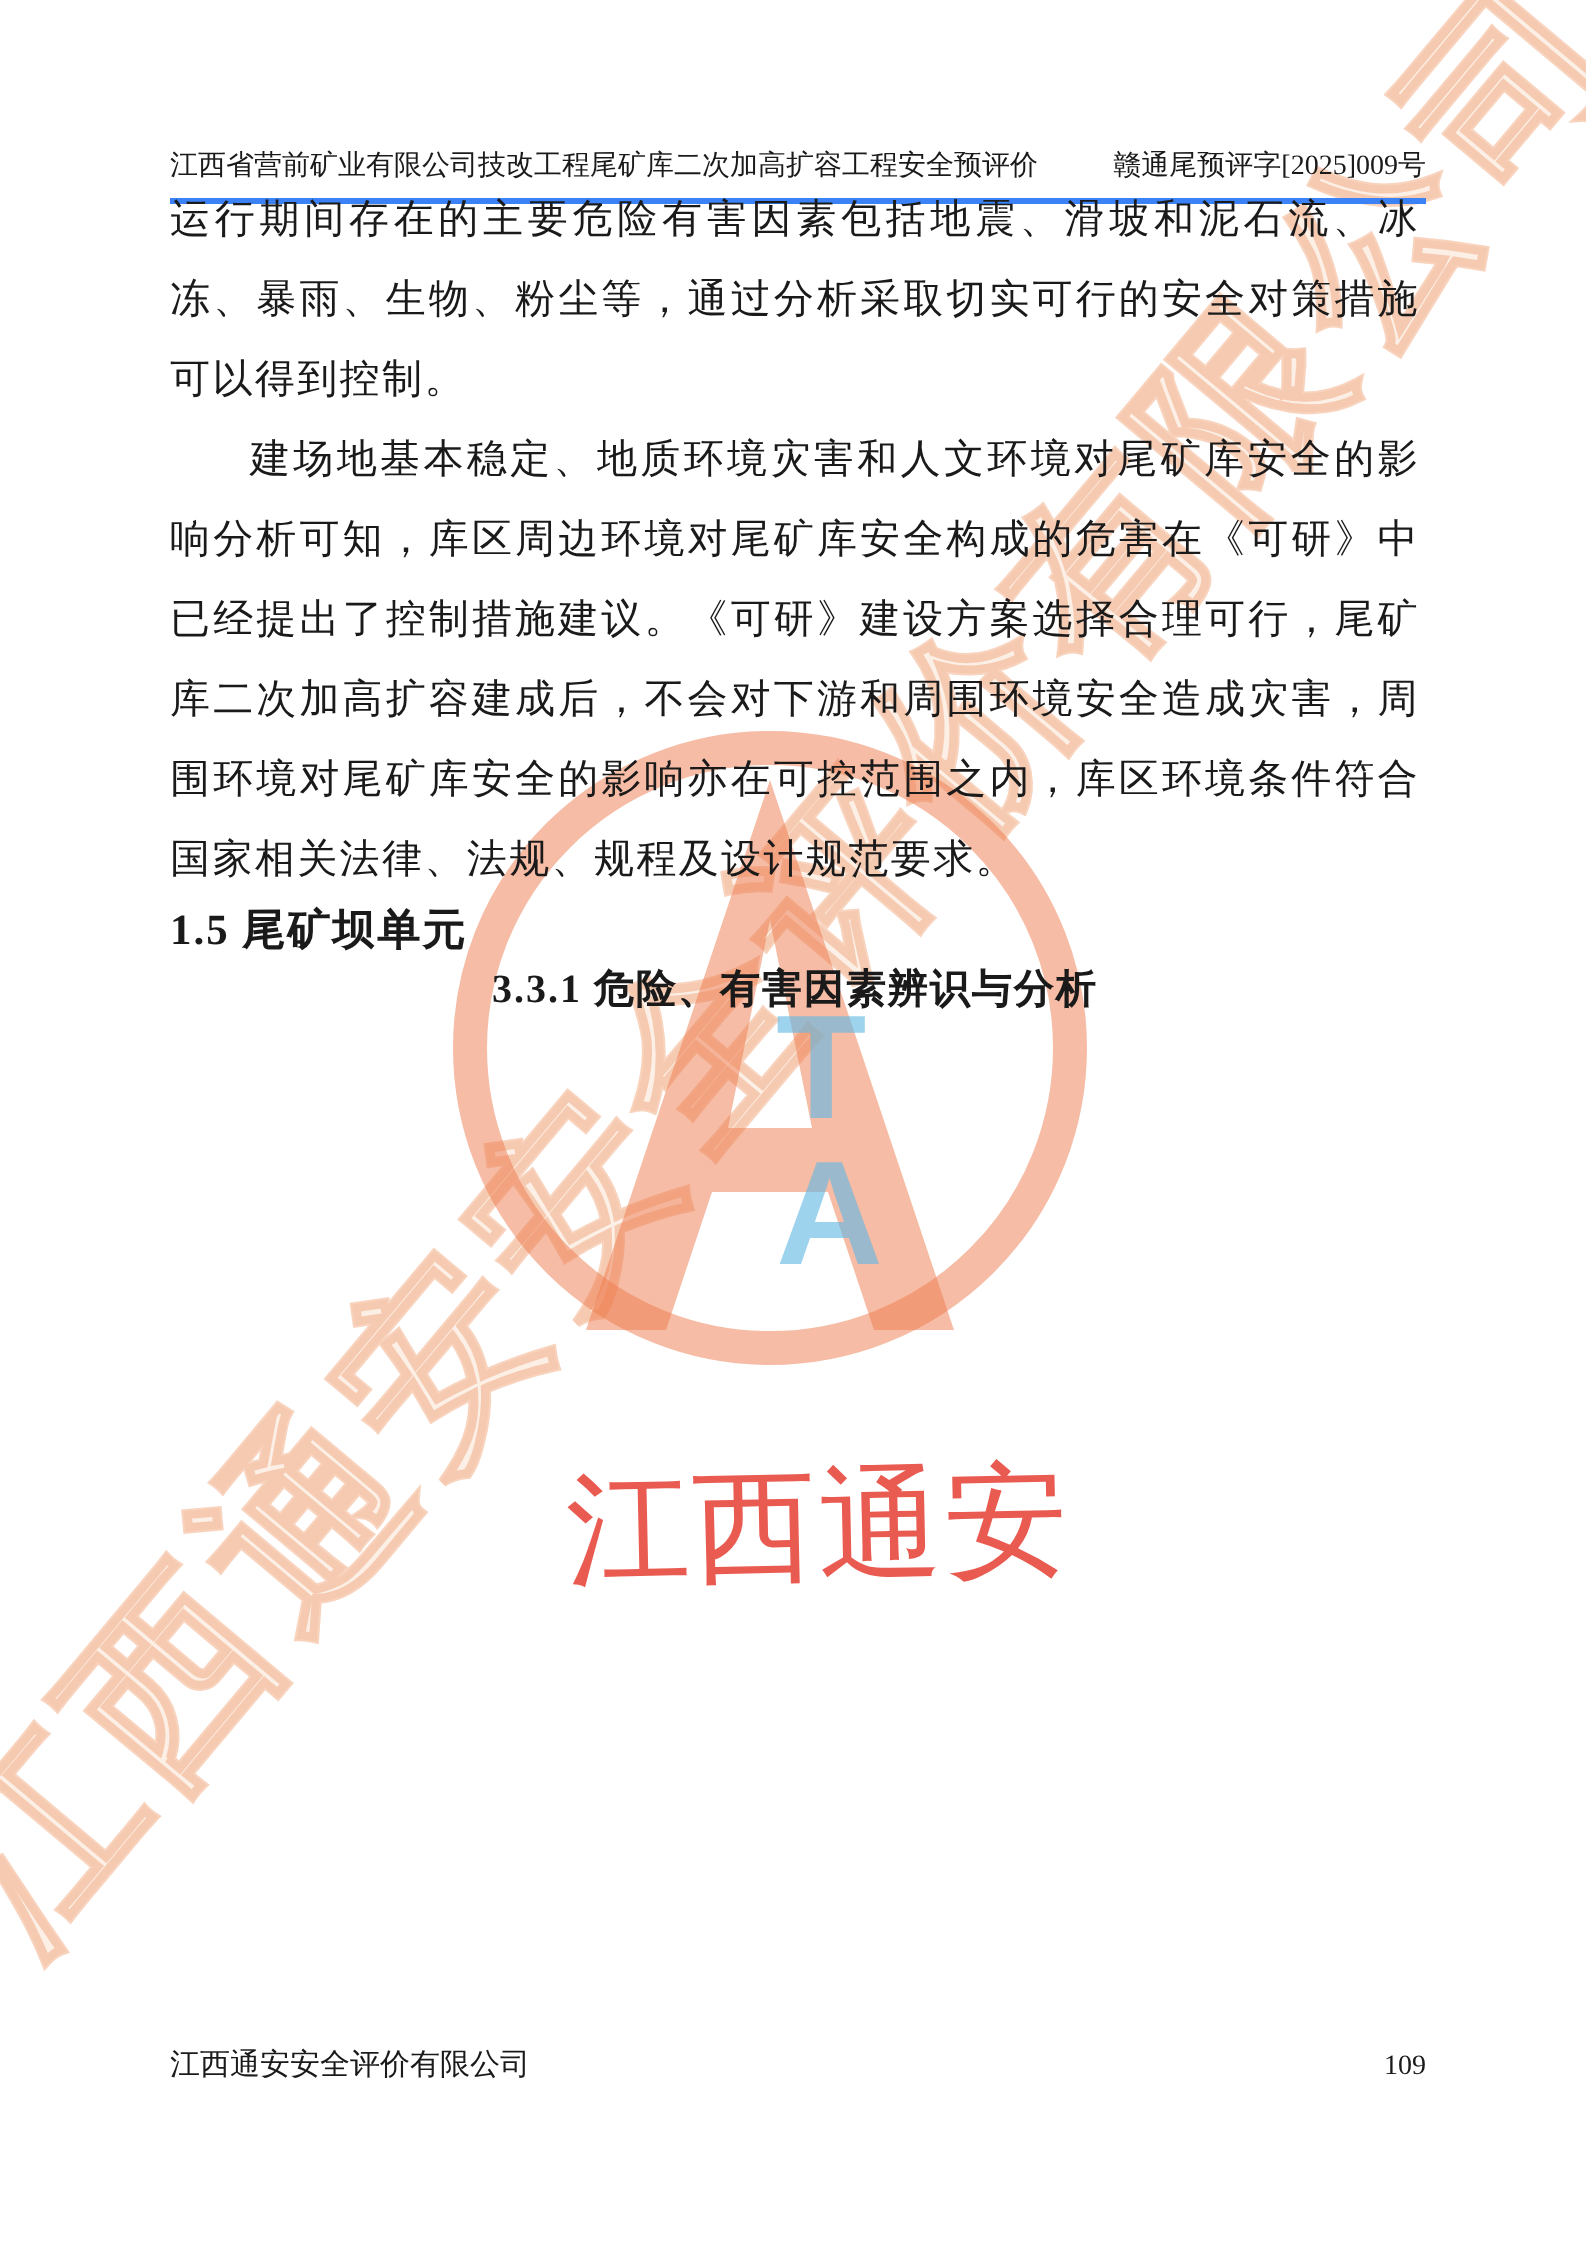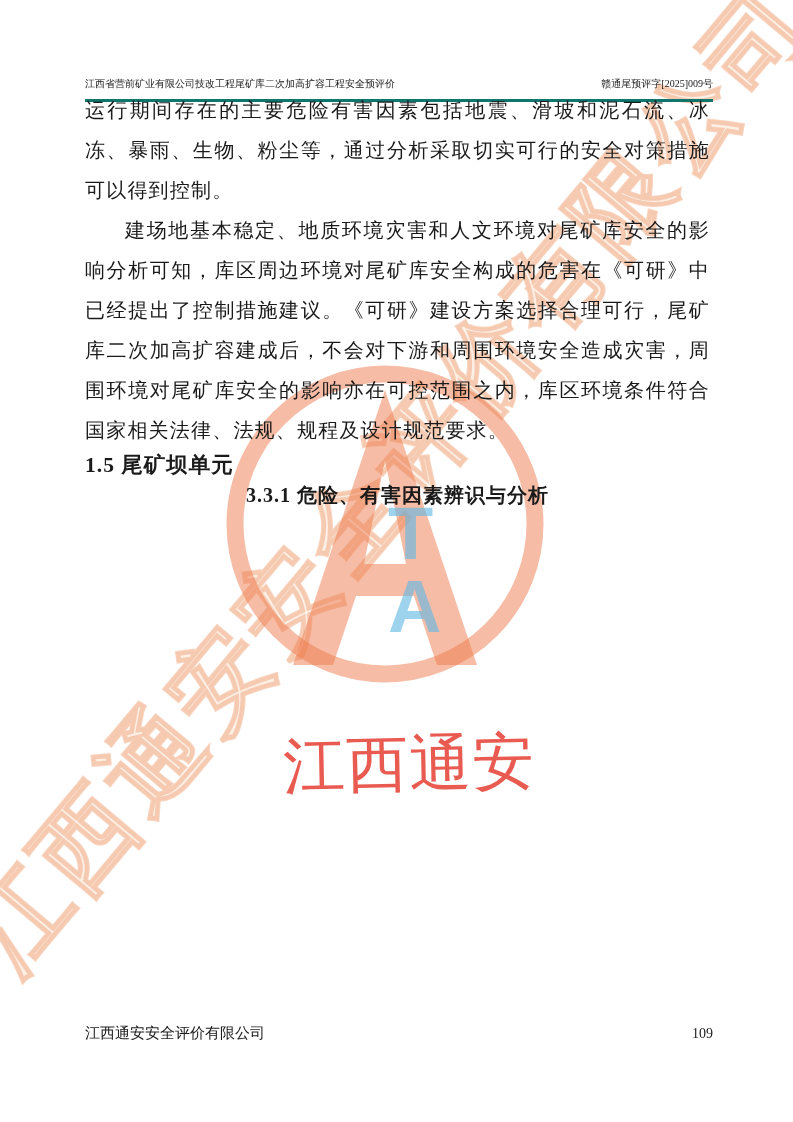--- a/index.html
+++ b/index.html
@@ -47,22 +47,22 @@
     transform:rotate(-1.2deg);
   }
 
   
   .content { position:absolute; inset:0; z-index:1; }
 
   .header {
     position:absolute; left:85px; right:80px; top:54px;
     display:flex; justify-content:space-between; align-items:flex-end;
     padding-bottom:5px;
-    border-bottom:3px solid #0f766e;
-    font-size:10px; line-height:20px;
+    border-bottom:3px solid #3b82f6;
+    font-size:14px; line-height:20px;
   }
   .header .doc-number { font-weight:normal;margin-top:20px; }
 
   .doc-body {
     position:absolute; left:85px; right:83px; top:90px;
     font-size:20px; line-height:40px;
     text-align:justify;
     letter-spacing:1.2px;
   }
   .doc-body p { margin:0; }

